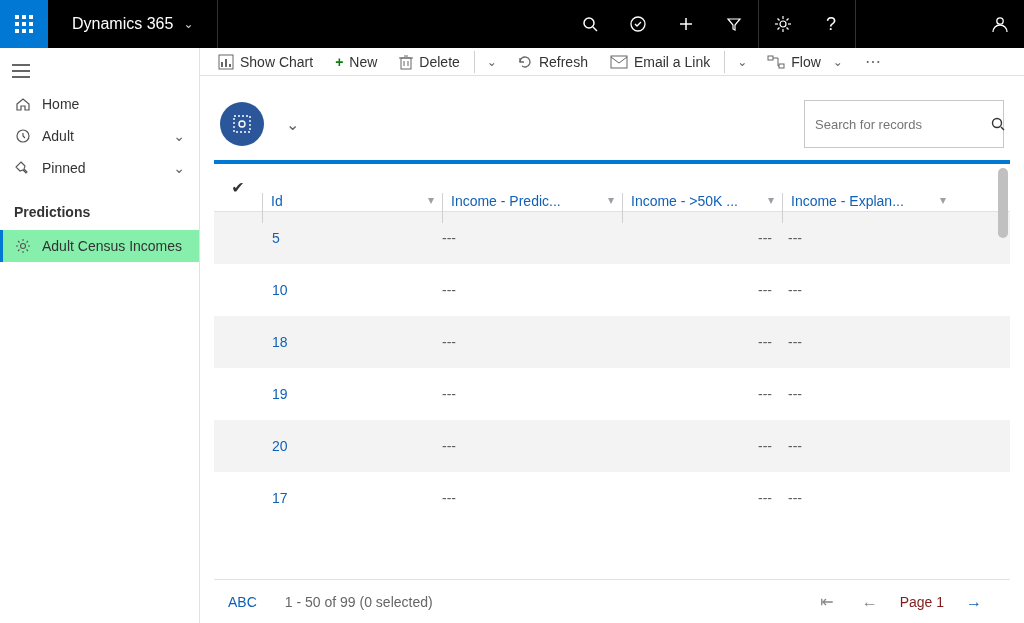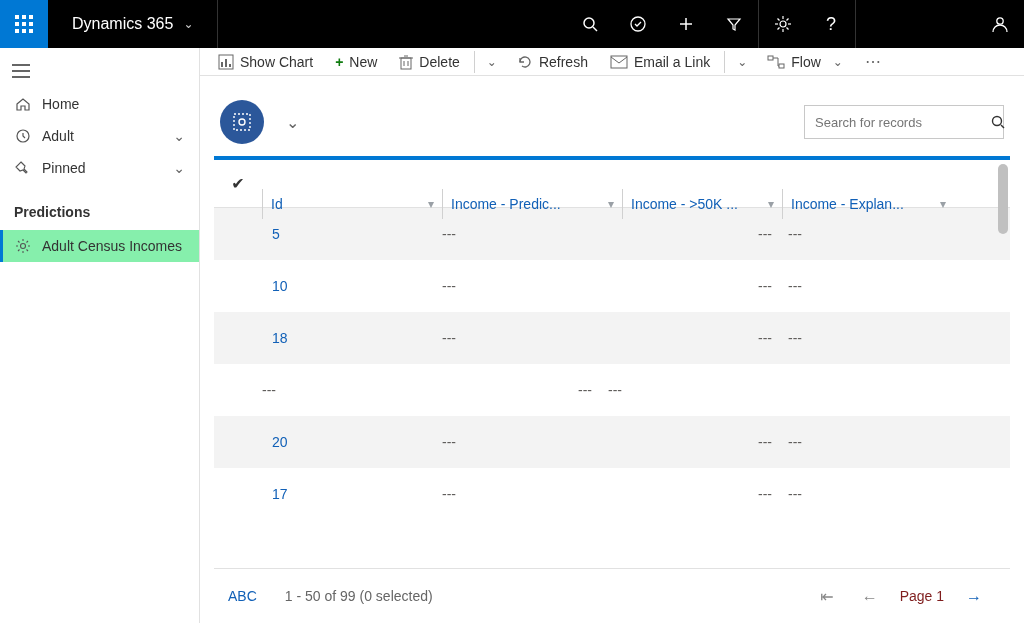--- a/index.html
+++ b/index.html
@@ -37,50 +37,50 @@
   .vbar { width:1px; height:22px; background:#d0d0d0; margin:0 2px; }
   .cmd-chev { padding:6px 8px; color:#666; cursor:pointer; font-size:12px; }
   .more { padding:6px 10px; color:#666; cursor:pointer; letter-spacing:2px; }
 
   
   .pagehead { display:flex; align-items:center; padding:24px 20px 12px 20px; gap:16px; }
   .ph-badge { width:44px; height:44px; border-radius:50%; background:#2b579a; display:flex; align-items:center; justify-content:center; color:#fff; font-size:18px; }
   .ph-title { font-size:28px; font-weight:400; color:#333; }
   .ph-chev { font-size:16px; color:#666; cursor:pointer; margin-left:6px; }
   .ph-spacer { flex:1; }
-  .searchbox { display:flex; align-items:center; border:1px solid #c8c8c8; height:34px; width:200px; padding:0 10px; }
+  .searchbox { display:flex; align-items:center; border:1px solid #c8c8c8; height:48px; width:200px; padding:0 10px; }
   .searchbox input { border:none; outline:none; flex:1; font-size:13px; color:#666; }
   .searchbox .sicon { color:#333; cursor:pointer; font-size:14px; }
 
   
   .gridwrap { margin:0 14px; border-top:4px solid #0078d4; position:relative; flex:1; display:flex; flex-direction:column; background:#fff; min-height:0; }
   .ghead { display:flex; align-items:center; height:48px; border-bottom:1px solid #e1e1e1; font-size:14px; color:#1160b7; }
   .gh-check { width:48px; display:flex; justify-content:center; color:#333; font-size:16px; }
-  .gh-cell { display:flex; align-items:center; border-left:1px solid #d0d0d0; height:30px; padding:0 8px; cursor:pointer; position:relative; overflow:hidden; white-space:nowrap; text-overflow:ellipsis;margin-top:40px; }
+  .gh-cell { display:flex; align-items:flex-start; border-left:1px solid #d0d0d0; height:30px; padding:0 8px; cursor:pointer; position:relative; overflow:hidden; white-space:nowrap; text-overflow:ellipsis;margin-top:40px; }
   .gh-cell.c-id { width:180px; }
   .gh-cell.c-pred { width:180px; }
   .gh-cell.c-50k { width:160px; }
   .gh-cell.c-exp { width:172px; }
   .gh-filter { margin-left:auto; color:#9aa0a6; font-size:12px; }
   .gh-scroll { width:16px; }
 
   .gbody { flex:1; overflow-y:auto; }
   .grow { display:flex; align-items:center; height:52px; font-size:14px; }
   .grow.alt { background:#f3f3f3; }
   .gc-check { width:48px; }
   .gc-id { width:180px; padding-left:10px; color:#1160b7; }
   .gc-pred { width:180px; color:#605e5c; }
   .gc-50k { width:160px; color:#605e5c; text-align:right; padding-right:10px; }
   .gc-exp { width:172px; color:#605e5c; padding-left:6px; }
 
   
   .vscroll { position:absolute; right:2px; top:4px; width:10px; height:70px; background:#c0c0c0; border-radius:5px; }
 
   
-  .gfoot { border-top:1px solid #e1e1e1; height:55px; display:flex; align-items:center; padding:0 14px; font-size:14px; color:#666; }
+  .gfoot { border-top:1px solid #e1e1e1; height:44px; display:flex; align-items:center; padding:0 14px; font-size:14px; color:#666; }
   .gf-abc { color:#1160b7; margin-right:28px; cursor:pointer; }
   .gf-spacer { flex:1; }
   .gf-ico { color:#888; padding:0 14px; cursor:pointer; font-size:16px; }
   .gf-ico.active { color:#1160b7; }
   .gf-page { color:#7f1d1d; padding:0 8px; }
 
   svg { display:block; }
 </style>
 </head>
 <body>
@@ -346,20 +346,21 @@
           </div>
           <div class="grow alt">
             <div class="gc-check"></div>
             <div class="gc-id">18</div>
             <div class="gc-pred">---</div>
             <div class="gc-50k">---</div>
             <div class="gc-exp">---</div>
           </div>
           <div class="grow">
             <div class="gc-check"></div>
+            <div class="gc-id">19</div>
             <div class="gc-pred">---</div>
             <div class="gc-50k">---</div>
             <div class="gc-exp">---</div>
           </div>
           <div class="grow alt">
             <div class="gc-check"></div>
             <div class="gc-id">20</div>
             <div class="gc-pred">---</div>
             <div class="gc-50k">---</div>
             <div class="gc-exp">---</div>

